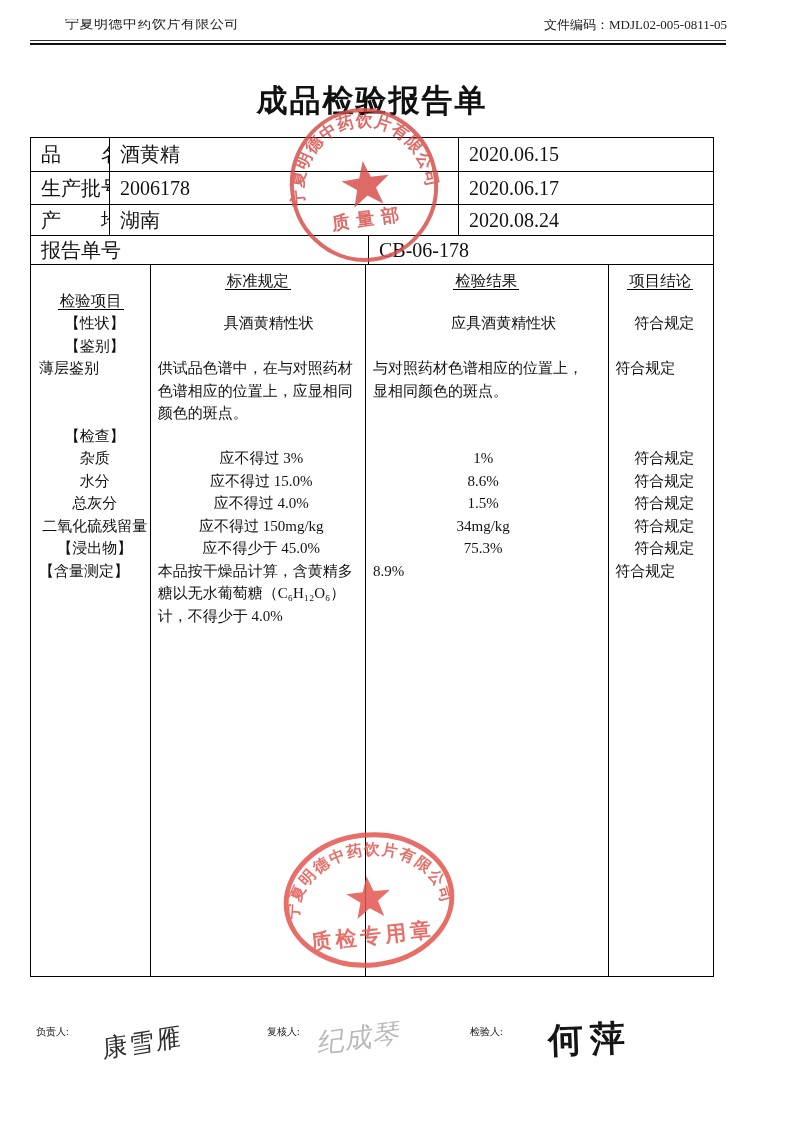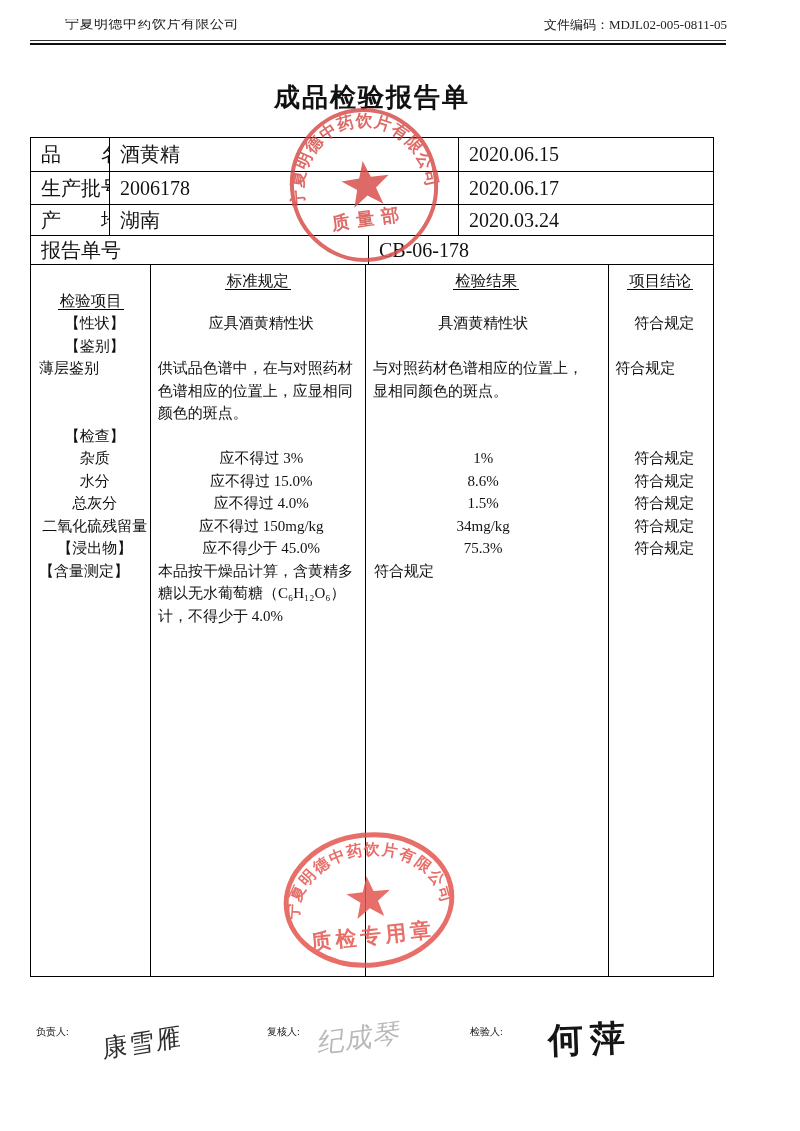--- a/index.html
+++ b/index.html
@@ -9,21 +9,21 @@
   }
   
   .hdr-clip{position:absolute;left:0;top:19px;width:800px;height:19px;overflow:hidden;}
   .hdr-inner{position:relative;margin-top:-4px;height:22px;}
   .hdr-left{position:absolute;left:65px;top:0;font-size:14px;letter-spacing:.5px;color:#222;}
   .hdr-right{position:absolute;right:73px;top:1px;font-size:13px;color:#222;}
   .hdr-line-thin{position:absolute;left:30px;top:40px;width:696px;height:1px;background:#333;}
   .hdr-line-thick{position:absolute;left:30px;top:43px;width:696px;height:2px;background:#111;}
   
   .title{position:absolute;left:30px;top:80px;width:684px;text-align:center;
-         font-size:26px;font-weight:bold;letter-spacing:2px;}
+         font-size:31px;font-weight:bold;letter-spacing:2px;}
   
   .info{position:absolute;left:30px;top:137px;width:684px;border:1px solid #000;box-sizing:border-box;}
   .irow{display:flex;box-sizing:border-box;border-top:1px solid #000;}
   .irow:first-child{border-top:none;}
   .icell{box-sizing:border-box;display:flex;align-items:center;padding-left:10px;
          font-size:20px;border-left:1px solid #000;overflow:hidden;white-space:nowrap;}
   .icell:first-child{border-left:none;}
   .h33{height:33px;} .h31{height:31px;} .h30{height:29px;}
   .w-l1{width:78px;} .w-v1{width:259px;} .w-l2{width:90px;margin-top:44px;} .w-v2{width:255px;flex:1;}
   .w-big{width:337px;} .w-rest{flex:1;}
@@ -87,21 +87,21 @@
     <div class="irow h33">
       <div class="icell w-l1">生产批号</div>
       <div class="icell w-v1">2006178</div>
       <div class="icell w-l2">检验日期</div>
       <div class="icell w-v2">2020.06.17</div>
     </div>
     <div class="irow h31">
       <div class="icell w-l1">产　　地</div>
       <div class="icell w-v1">湖南</div>
       <div class="icell w-l2">报告日期</div>
-      <div class="icell w-v2">2020.03.24</div>
+      <div class="icell w-v2">2020.08.24</div>
     </div>
     <div class="irow h30">
       <div class="icell w-big">报告单号</div>
       <div class="icell w-rest">CB-06-178</div>
     </div>
   </div>
 
   <div class="main">
     <div class="vline vl1"></div>
     <div class="vline vl2"></div>
@@ -112,22 +112,22 @@
       <div class="hc hc2"><span>标准规定</span></div>
       <div class="hc hc3"><span>检验结果</span></div>
       <div class="hc hc4"><span>项目结论</span></div>
     </div>
 
     <div class="mbody">
       <div class="mrow rsp"></div>
 
       <div class="mrow rs">
         <div class="mc mc1">【性状】</div>
+        <div class="mc mc3">具酒黄精性状</div>
         <div class="mc mc2">应具酒黄精性状</div>
-        <div class="mc mc3">具酒黄精性状</div>
         <div class="mc mc4">符合规定</div>
       </div>
       <div class="mrow rs">
         <div class="mc mc1">【鉴别】</div>
         <div class="mc mc2"></div>
         <div class="mc mc3"></div>
         <div class="mc mc4"></div>
       </div>
       <div class="mrow r3">
         <div class="mc mc1">薄层鉴别</div>
@@ -167,20 +167,21 @@
       </div>
       <div class="mrow rs">
         <div class="mc mc1">【浸出物】</div>
         <div class="mc mc2">应不得少于 45.0%</div>
         <div class="mc mc3">75.3%</div>
         <div class="mc mc4">符合规定</div>
       </div>
       <div class="mrow r3">
         <div class="mc mc1">【含量测定】</div>
         <div class="mc mc2">本品按干燥品计算，含黄精多糖以无水葡萄糖（C₆H₁₂O₆）计，不得少于 4.0%</div>
+        <div class="mc mc3">8.9%</div>
         <div class="mc mc4">符合规定</div>
       </div>
     </div>
   </div>
 
 
   <span class="sig-label" style="left:36px;top:1025px;">负责人:</span>
   <span class="sig-name sig1">康雪雁</span>
   <span class="sig-label" style="left:267px;top:1025px;">复核人:</span>
   <span class="sig-name sig2">纪成琴</span>

